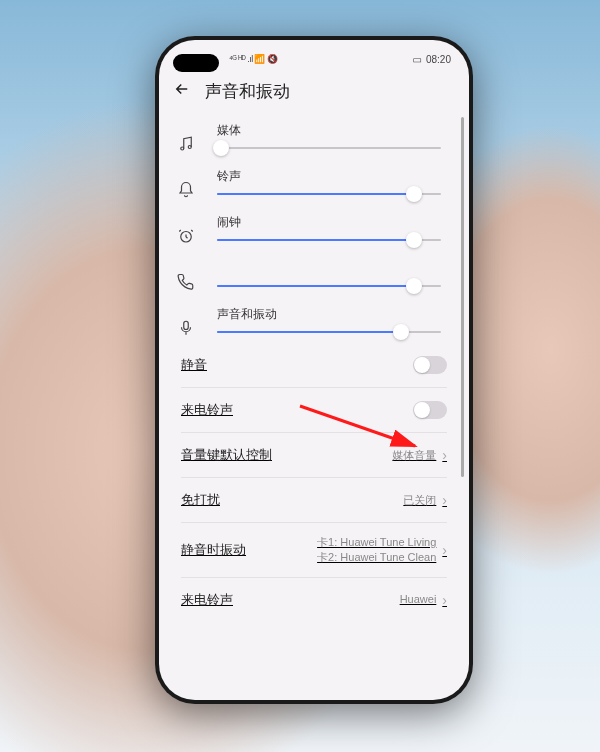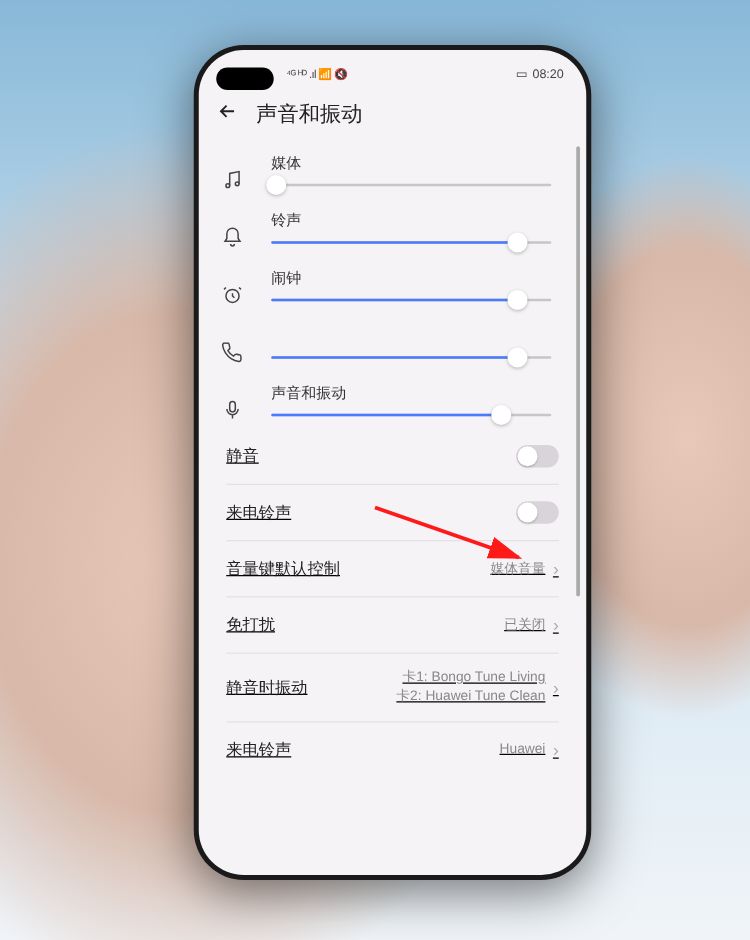--- a/index.html
+++ b/index.html
@@ -330,21 +330,21 @@
           <span class="list-value">已关闭</span>
           <span class="chevron">›</span>
         </div>
       </div>
       <div class="divider"></div>
 
       <div class="list-row">
         <span class="list-label">静音时振动</span>
         <div class="value-with-chevron">
           <div class="list-value">
-            <div>卡1: Bongo Tune Living</div>
+            <div>卡1: Huawei Tune Living</div>
             <div>卡2: Huawei Tune Clean</div>
           </div>
           <span class="chevron">›</span>
         </div>
       </div>
       <div class="divider"></div>
 
       <div class="list-row">
         <span class="list-label">来电铃声</span>
         <div class="value-with-chevron">

